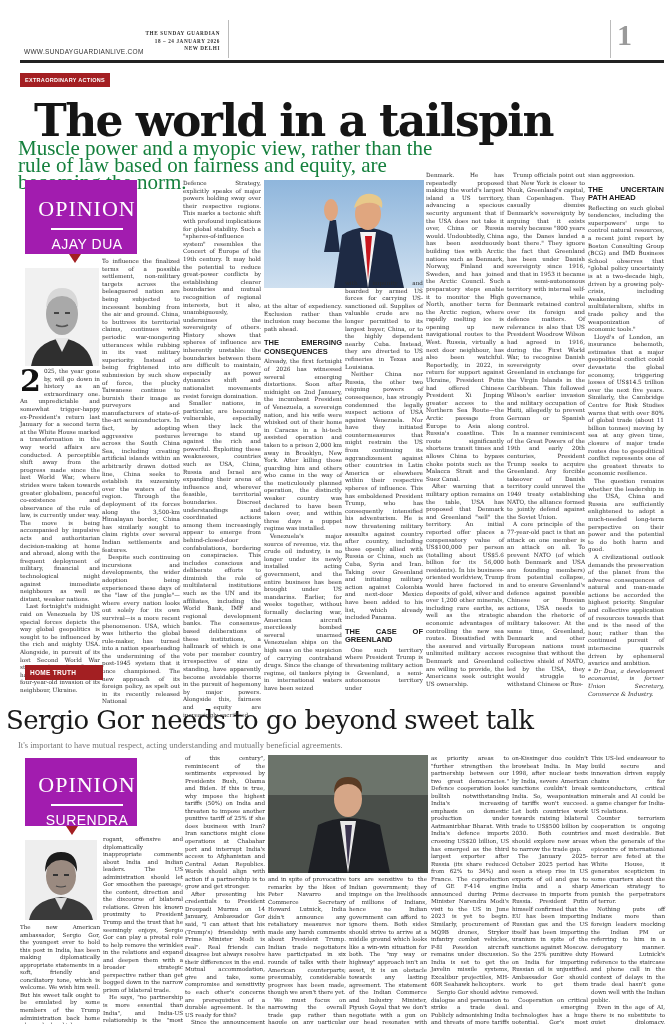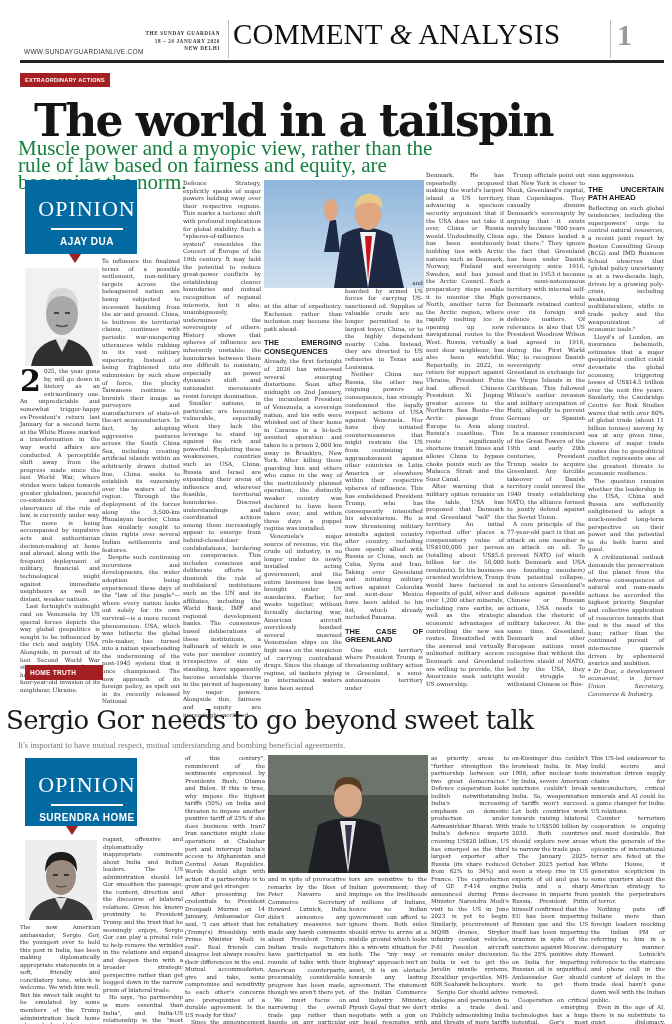--- a/index.html
+++ b/index.html
@@ -13,24 +13,24 @@
   .mh-title { position: absolute; left: 233px; top: 18px; font-family: "Liberation Serif", serif; font-size: 29px; color: #111; letter-spacing: 0.2px; white-space: nowrap; }
   .mh-title .amp { font-style: italic; }
   .mh-div2 { position: absolute; left: 610px; top: 20px; width: 1px; height: 38px; background: #bbb; }
   .mh-page { position: absolute; left: 617px; top: 18px; font-family: "Liberation Serif", serif; font-size: 30px; font-weight: bold; color: #9a9a9a; }
   .mh-rule { position: absolute; left: 20px; top: 60px; width: 644px; height: 3px; background: #222; }
 
   .kicker { position: absolute; background: #a31f22; color: #fff; font-family: "Liberation Sans", sans-serif; font-weight: bold; font-size: 5.5px; letter-spacing: 0.3px; padding: 4px 5px; text-transform: uppercase; }
   .headline1 { position: absolute; left: 18px; top: 95px; font-family: "DejaVu Serif", serif; font-weight: bold; font-size: 44px; letter-spacing: -1.6px; color: #151515; white-space: nowrap; margin-left: 16px; }
   .deck1 { position: absolute; left: 18px; top: 140px; width: 440px; font-family: "Liberation Serif", serif; font-size: 21px; line-height: 17px; color: #15803d; }
 
-  .opinion-box { position: absolute; background: #0369a1; color: #fff; text-align: center; padding-left: 12px; }
+  .opinion-box { position: absolute; background: #a21caf; color: #fff; text-align: center; padding-left: 12px; }
   .opinion-box .op-label { font-family: "Liberation Serif", serif; font-size: 22px; letter-spacing: 1px; }
   .opinion-box .op-rule { height: 1.5px; background: #fff; margin: 6px 14px 6px 14px; }
-  .opinion-box .op-author { font-family: "Liberation Sans", sans-serif; font-weight: bold; font-size: 10px; letter-spacing: 0.5px; }
+  .opinion-box .op-author { font-family: "Liberation Sans", sans-serif; font-weight: normal; font-size: 14px; letter-spacing: 0.5px; }
   .op-tail { position: absolute; width: 0; height: 0; border-left: 6px solid transparent; border-right: 6px solid transparent; border-top: 9px solid #a31f22; }
 
   .portrait { position: absolute; background: #eee; overflow: hidden; }
   .photo { position: absolute; overflow: hidden; }
 
   .col { position: absolute; font-family: "DejaVu Serif", serif; font-size: 5.7px; line-height: 7.6px; color: #2a2a2a; text-align: justify; hyphens: auto; }
   .col p { text-indent: 6px; }
   .col p.noindent { text-indent: 0; }
   .col h4 { font-family: "Liberation Sans", sans-serif; font-weight: bold; font-size: 7.5px; line-height: 8.5px; color: #222; margin: 6px 0 2px 0; text-transform: uppercase; text-indent: 0; }
   .col .sig { font-style: italic; text-indent: 0; }
@@ -44,25 +44,20 @@
 <body>
 
 <div class="masthead">
   <div class="mh-url">WWW.SUNDAYGUARDIANLIVE.COM</div>
   <div class="mh-paper">
     <div>THE SUNDAY GUARDIAN</div>
     <div>18 – 24 JANUARY 2026</div>
     <div>NEW DELHI</div>
   </div>
   <div class="mh-div1"></div>
-  <div class="mh-title">
-    <span>COMMENT</span>
-    <span class="amp">&amp;</span>
-    <span>ANALYSIS</span>
-  </div>
   <div class="mh-div2"></div>
   <div class="mh-page">1</div>
 </div>
 <div class="mh-rule"></div>
 
 <div class="kicker" style="left:20px; top:73px;">EXTRAORDINARY ACTIONS</div>
 <div class="headline1">The world in a tailspin</div>
 <div class="deck1">Muscle power and a myopic view, rather than the rule of law based on fairness and equity, are becoming the norm.</div>
 
 <div class="opinion-box" style="left:25px; top:180px; width:112px; height:74px; padding-top:16px;">
@@ -149,21 +144,21 @@
   <h4>THE UNCERTAIN PATH AHEAD</h4>
   <p class="noindent">Reflecting on such global tendencies, including the superpowers' urge to control natural resources, a recent joint report by Boston Consulting Group (BCG) and IMD Business School observes that "global policy uncertainty is at a two-decade high, driven by a growing poly-crisis, including weakening multilateralism, shifts in trade policy and the weaponization of economic tools."</p>
   <p>Lloyd's of London, an insurance behemoth, estimates that a major geopolitical conflict could devastate the global economy, triggering losses of US$14.5 trillion over the next five years. Similarly, the Cambridge Centre for Risk Studies warns that with over 80% of global trade (about 11 billion tonnes) moving by sea at any given time, closure of major trade routes due to geopolitical conflict represents one of the greatest threats to economic resilience.</p>
   <p>The question remains whether the leadership in the USA, China and Russia are sufficiently enlightened to adopt a much-needed long-term perspective on their power and the potential to do both harm and good.</p>
   <p>A civilizational outlook demands the preservation of the planet from the adverse consequences of natural and man-made actions be accorded the highest priority. Singular and collective application of resources towards that end is the need of the hour, rather than the continued pursuit of internecine quarrels driven by ephemeral avarice and ambition.</p>
   <p class="sig">* Dr Dua, a development economist, is former Union Secretary, Commerce &amp; Industry.</p>
 </div>
 
 <div class="kicker" style="left:25px; top:665px; width:78px; font-size:6.5px; padding:4px 5px;">HOME TRUTH</div>
 <div class="headline2">Sergio Gor needs to go beyond sweet talk</div>
-<div class="deck2">It's important to have mutual respect, mutual understanding and bombing beneficial agreements.</div>
+<div class="deck2">It's important to have mutual respect, acting understanding and mutually beneficial agreements.</div>
 
 <div class="opinion-box" style="left:25px; top:758px; width:112px; height:68px; padding-top:14px;">
   <div class="op-label">OPINION</div>
   <div class="op-rule"></div>
   <div class="op-author">SURENDRA HOME</div>
 </div>
 <div class="op-tail" style="left:66px; top:826px;"></div>
 
 <div class="portrait" style="left:25px; top:840px; width:72px; height:80px;">
   <svg width="72" height="80" viewBox="0 0 72 80">

